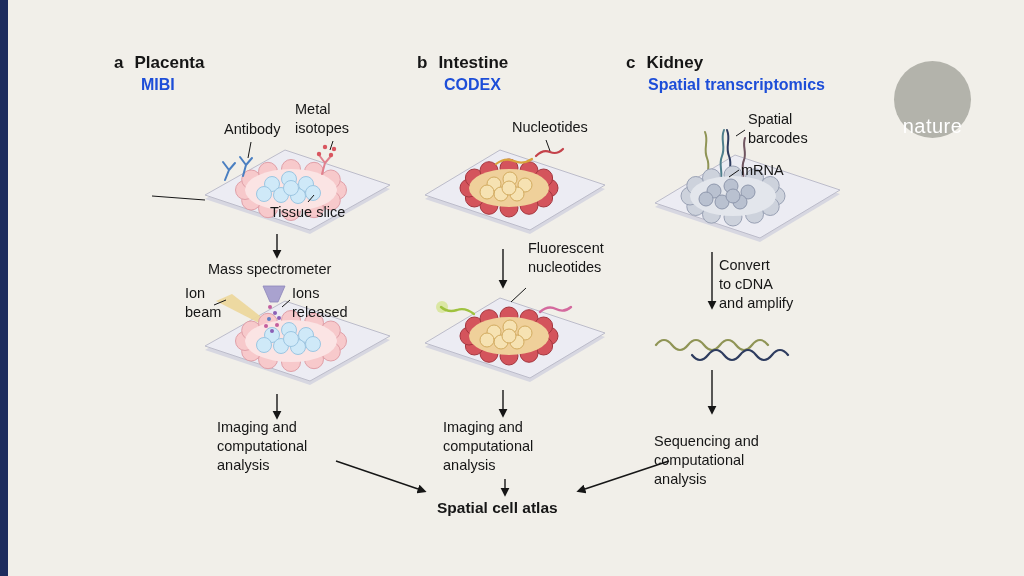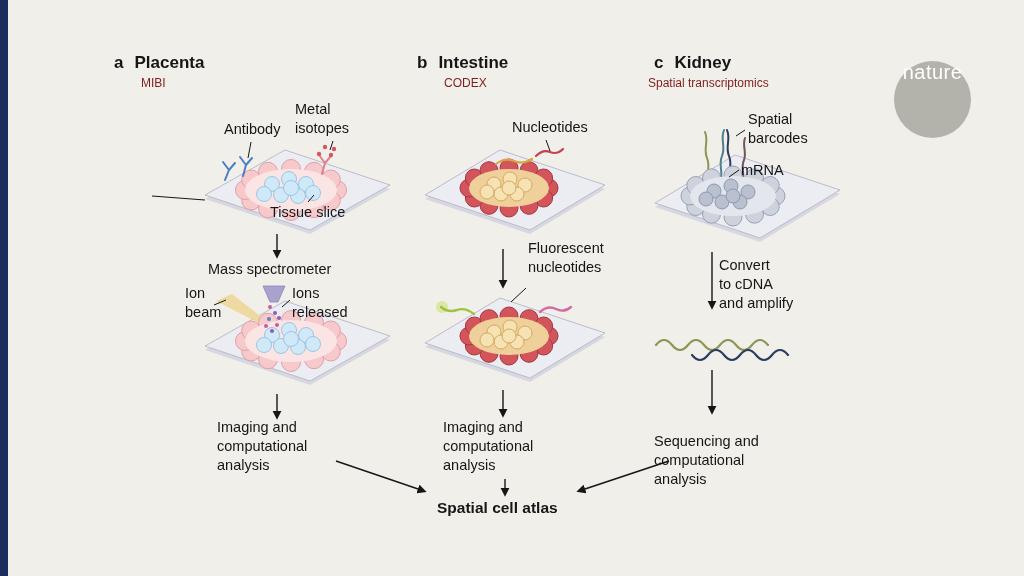--- a/index.html
+++ b/index.html
@@ -4,24 +4,24 @@
 <style>
   * { margin:0; padding:0; box-sizing:border-box; }
   html,body { width:1024px; height:576px; }
   body { font-family:"Liberation Sans", sans-serif; background:#f1efe9; }
   .stage { position:relative; width:1024px; height:576px; background:#f1efe9; overflow:hidden;padding-left:40px; }
   .accent-bar { position:absolute; left:0; top:0; width:8px; height:576px; background:#1d2c5e; }
   .gfx { position:absolute; left:0; top:0; }
   .lbl { position:absolute; font-size:14.5px; line-height:19px; color:#161616; white-space:pre-line; }
   .heading { position:absolute; font-size:17px; font-weight:bold; color:#161616; white-space:nowrap; }
   .heading .letter { display:inline-block; margin-right:11px; }
-  .method { position:absolute; font-size:12px; font-weight:normal; color:#7f1d1d; white-space:nowrap; }
+  .method { position:absolute; font-size:16px; font-weight:bold; color:#1d4ed8; white-space:nowrap; }
   .atlas { position:absolute; font-size:15.5px; font-weight:bold; color:#161616; white-space:nowrap;text-align:center; }
   .logo { position:absolute; left:894px; top:61px; width:77px; height:77px; border-radius:50%;
-          background:#b3b3ab; display:flex; align-items:flex-start; justify-content:center; }
+          background:#b3b3ab; display:flex; align-items:flex-end; justify-content:center; }
   .logo span { color:#ffffff; font-size:20px; letter-spacing:0.5px; }
 </style>
 </head>
 <body>
 
 <div class="stage">
 
   <div class="accent-bar"></div>
 
   <svg class="gfx" width="1024" height="576" viewBox="0 0 1024 576">
@@ -293,21 +293,21 @@
     <span class="letter">b</span><span>Intestine</span>
   </div>
   <div class="method" style="left:444px; top:76px">CODEX</div>
   <div class="lbl" style="left:512px; top:118px">Nucleotides</div>
   <div class="lbl" style="left:528px; top:239px">Fluorescent
 nucleotides</div>
   <div class="lbl" style="left:443px; top:418px">Imaging and
 computational
 analysis</div>
 
-  <div class="heading" style="left:654px; top:53px">
+  <div class="heading" style="left:626px; top:53px">
     <span class="letter">c</span><span>Kidney</span>
   </div>
   <div class="method" style="left:648px; top:76px">Spatial transcriptomics</div>
   <div class="lbl" style="left:748px; top:110px">Spatial
 barcodes</div>
   <div class="lbl" style="left:741px; top:161px">mRNA</div>
   <div class="lbl" style="left:719px; top:256px">Convert
 to cDNA
 and amplify</div>
   <div class="lbl" style="left:654px; top:432px">Sequencing and

